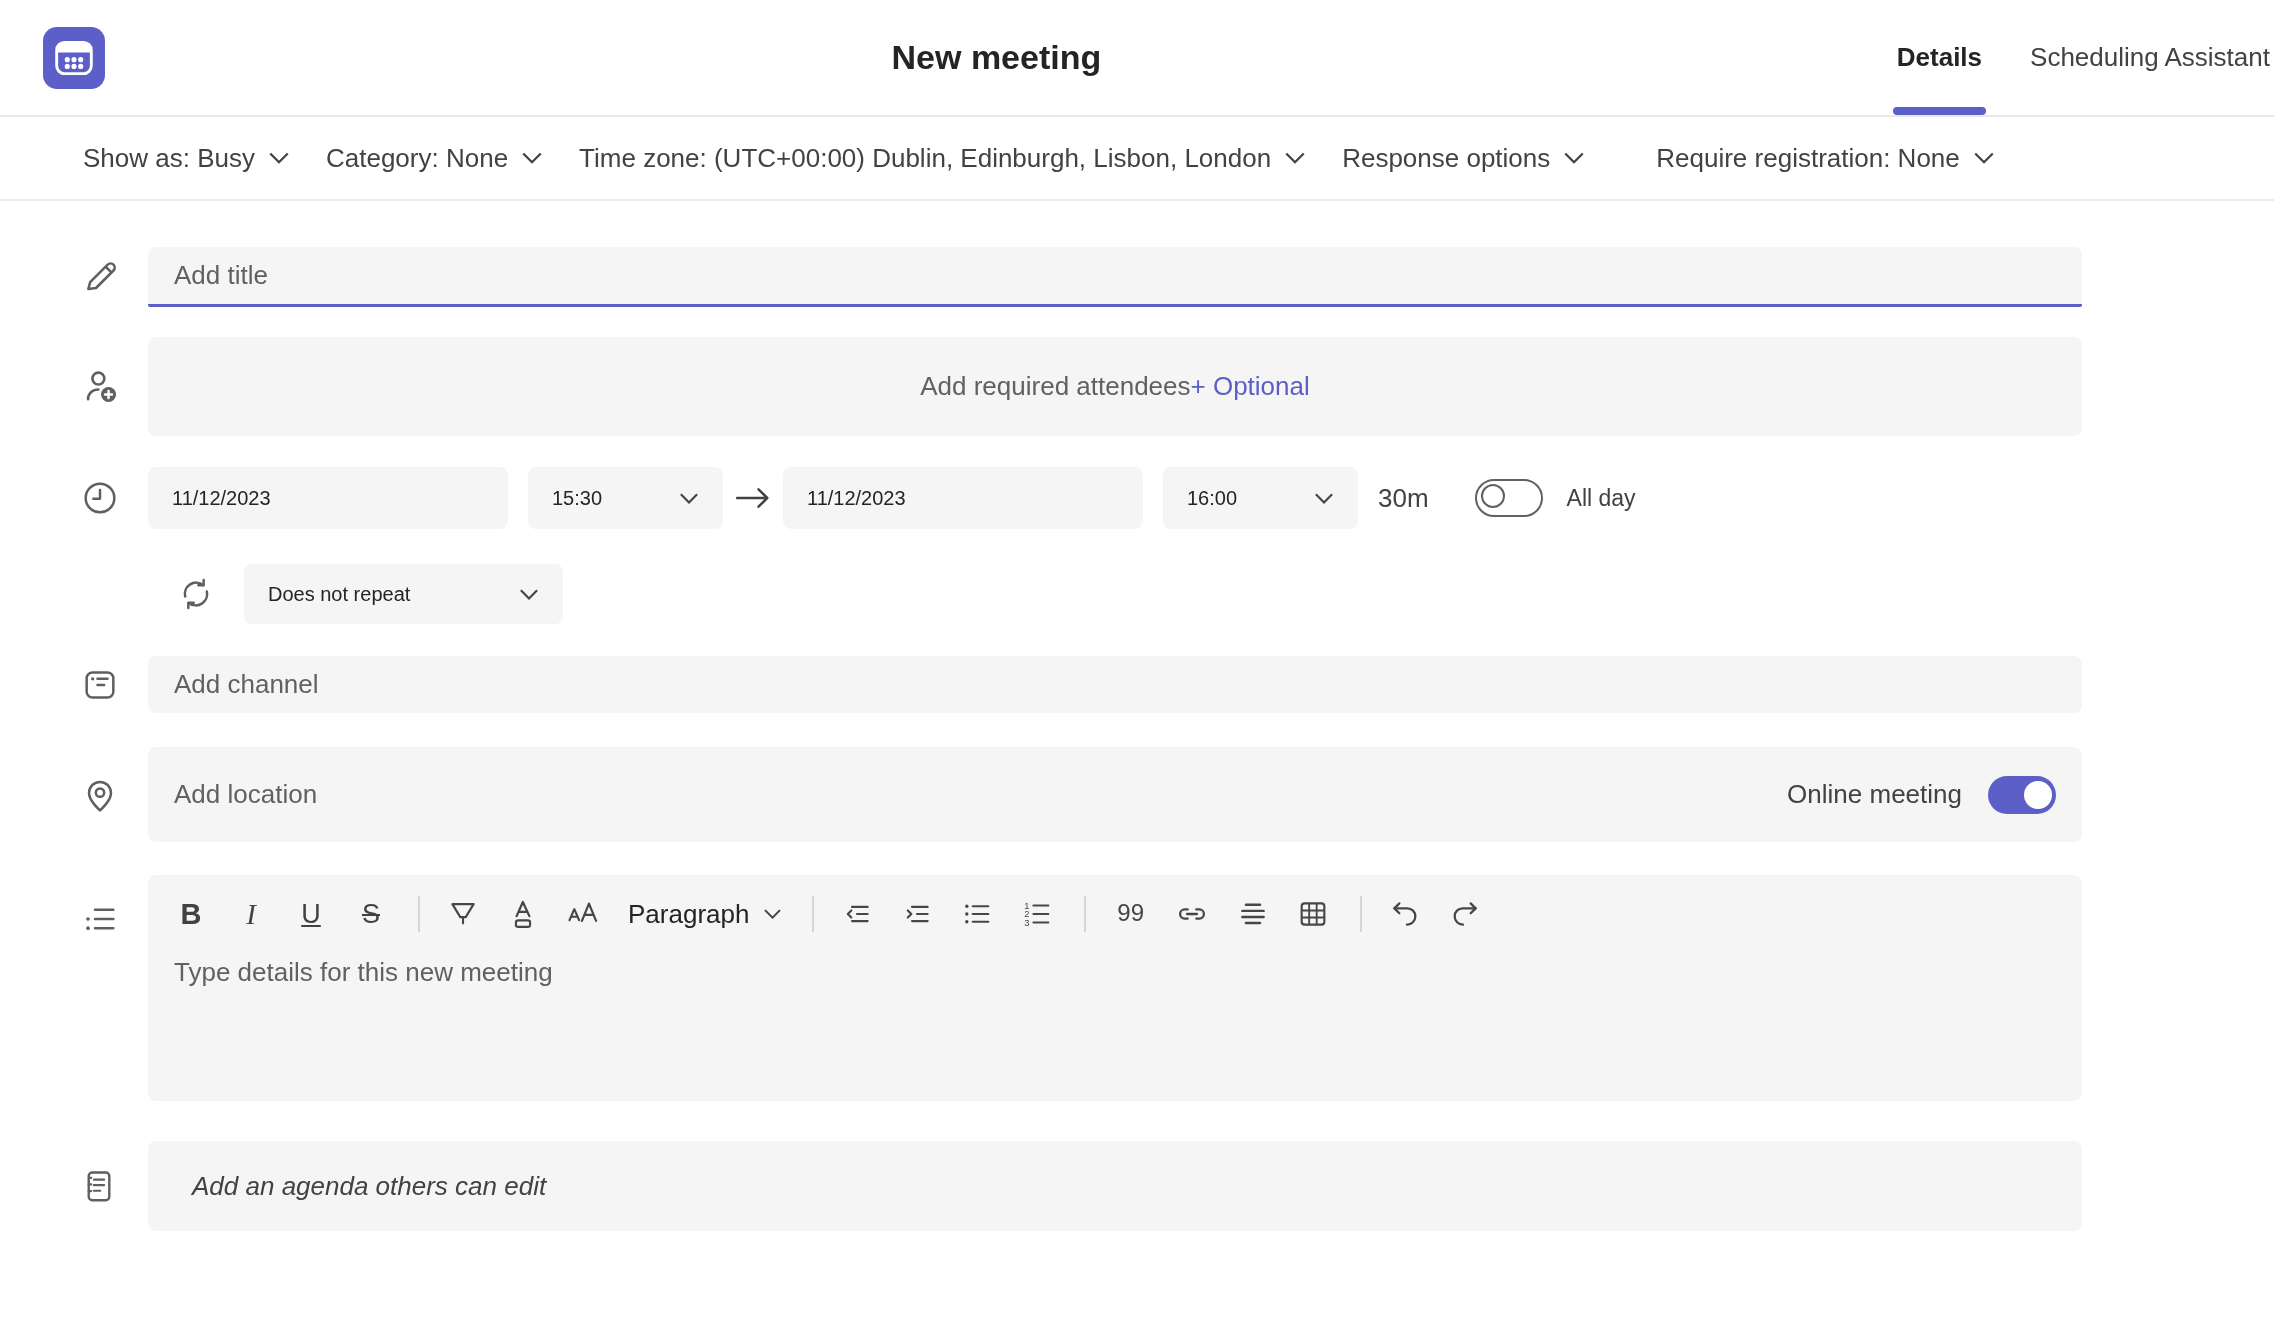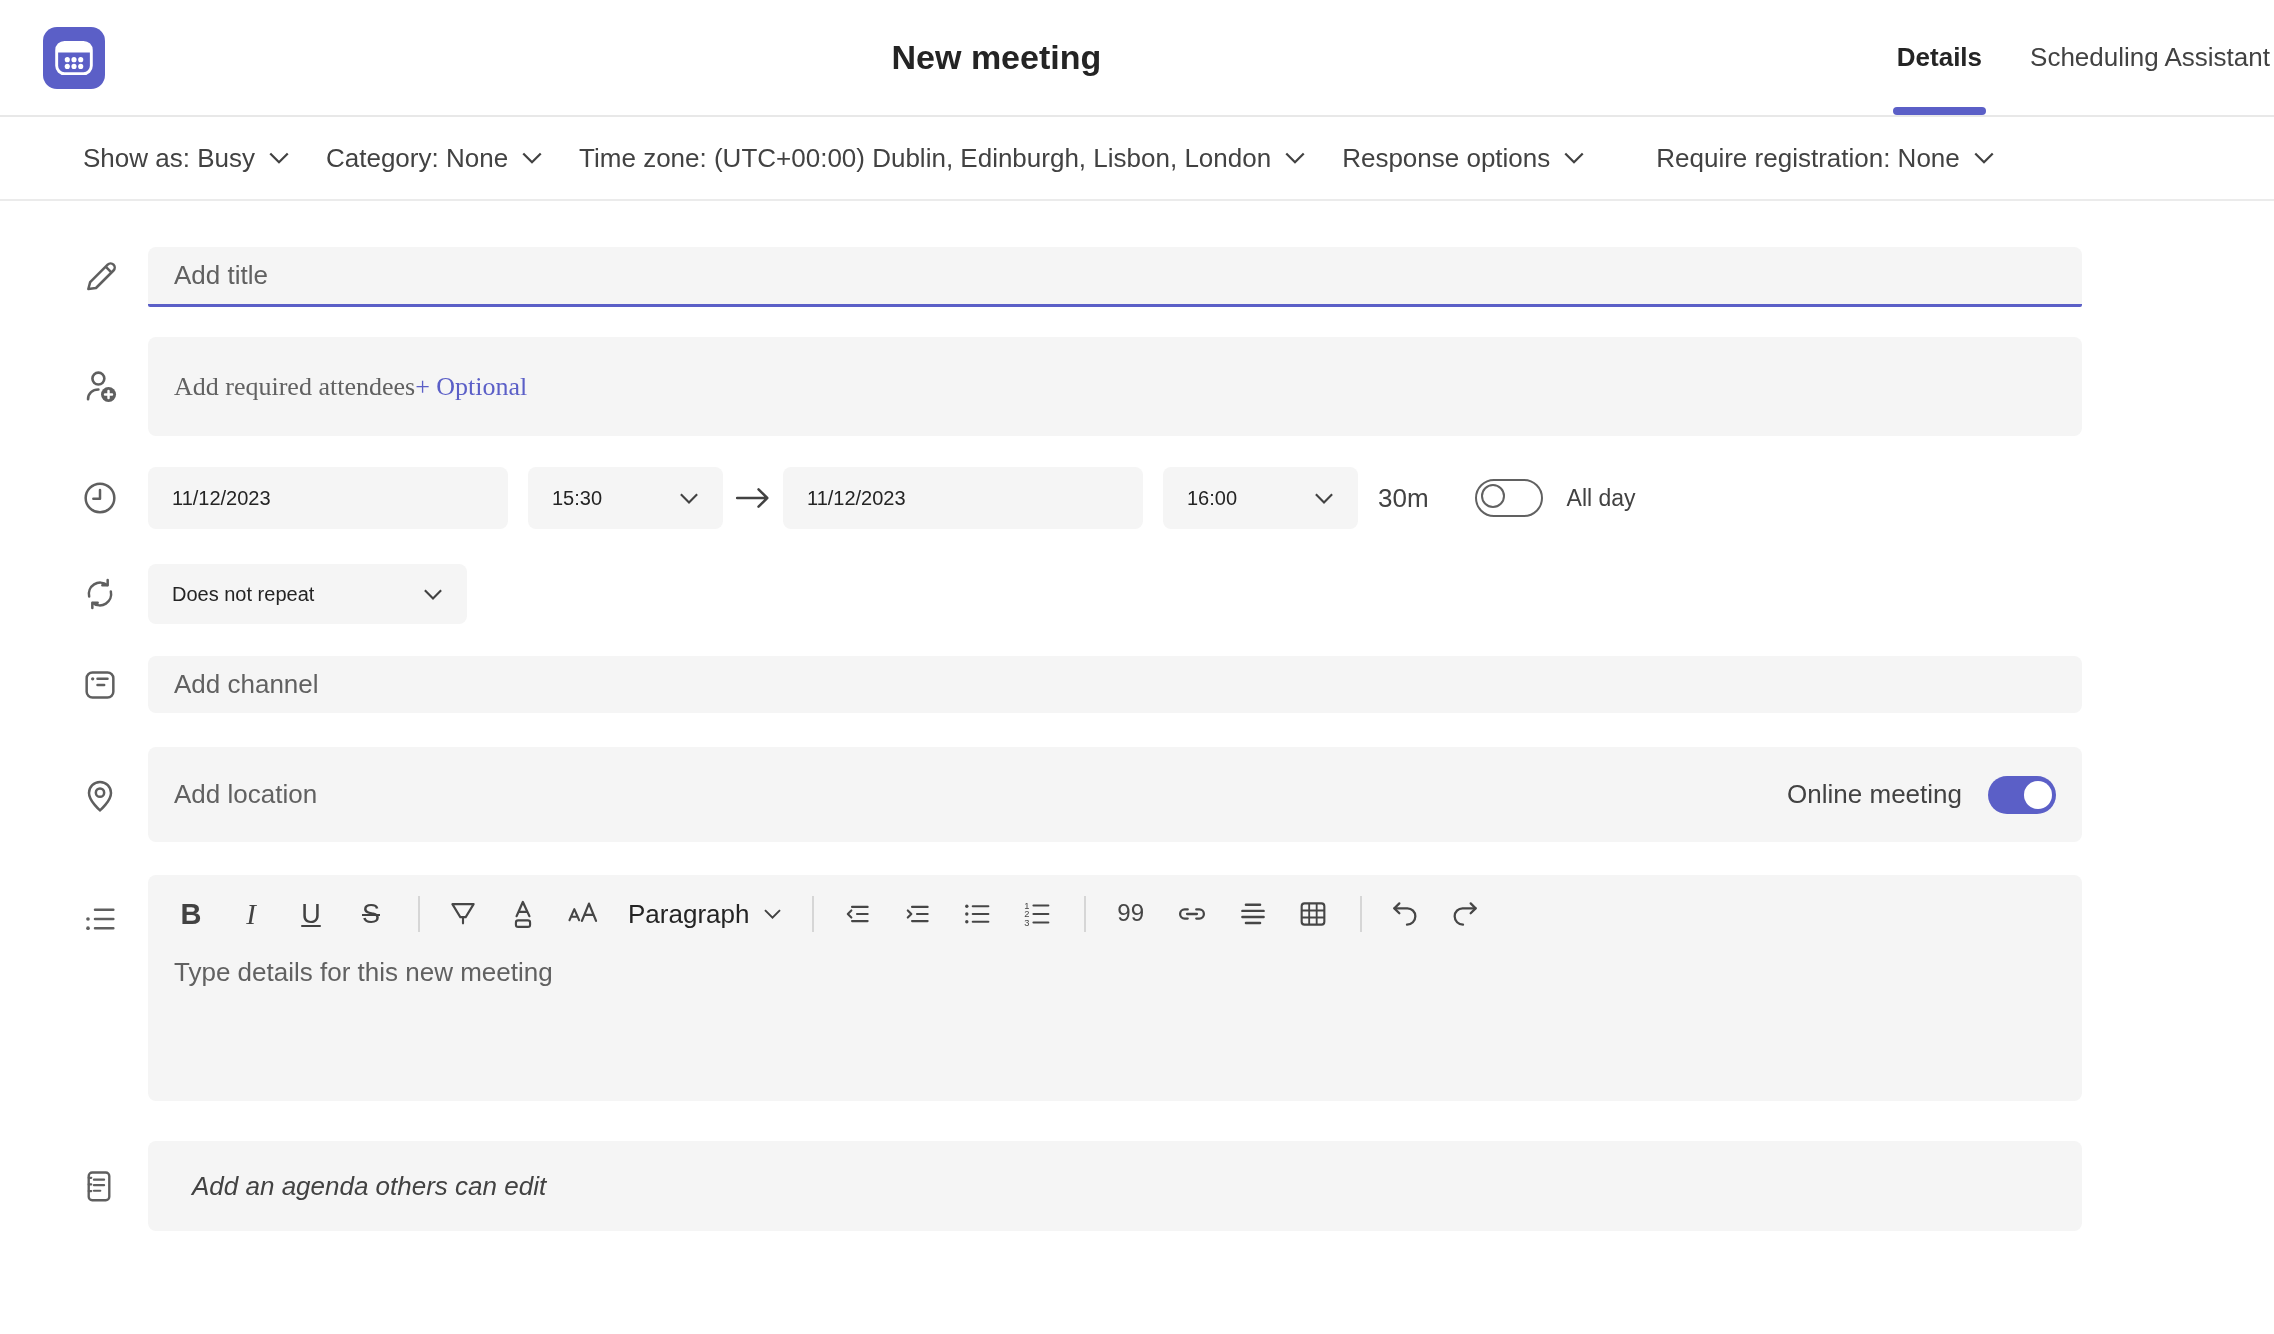--- a/index.html
+++ b/index.html
@@ -45,21 +45,21 @@
   .val { color:var(--text); font-size:20px; }
 
   .r-title { margin-bottom:30px; }
   .title-input { width:100%; height:60px; background:var(--fieldbg);
       border:none; border-bottom:3px solid var(--accent);
       border-radius:8px 8px 2px 2px; padding:0 26px; font-family:inherit;
       font-size:26px; color:var(--text); outline:none; }
   .title-input::placeholder { color:var(--muted); }
 
   .r-attendees { margin-bottom:31px; }
-  .f-attendees { height:99px; justify-content:flex-start; padding:0 26px;font-family:Liberation Serif, serif; }
+  .f-attendees { height:99px; justify-content:center; padding:0 26px; }
   .optional-btn { background:none; border:none; cursor:pointer; font-family:inherit;
       font-size:26px; color:var(--accent); }
 
   .r-datetime { margin-bottom:35px; }
   .pill { background:var(--fieldbg); border-radius:8px; height:62px;
           display:flex; align-items:center; padding:0 24px; cursor:pointer; }
   .pill.date { width:360px; }
   .pill.time { width:195px; justify-content:space-between; }
   .arrow-wrap { width:60px; display:flex; justify-content:center; align-items:center; }
   .gap20 { margin-left:20px;gap:12px; }
@@ -68,21 +68,21 @@
 
   .toggle-off { margin-left:46px; width:68px; height:38px; border:2.5px solid var(--muted);
       border-radius:20px; background:#fff; position:relative; cursor:pointer; flex:none; }
   .toggle-off .knob { position:absolute; left:4px; top:3px; width:24px; height:24px;
       border:2.5px solid var(--muted); border-radius:50%; background:#fff; }
   .toggle-on { width:68px; height:38px; border-radius:20px; background:var(--accent);
       position:relative; cursor:pointer; flex:none; border:none; }
   .toggle-on .knob { position:absolute; right:4px; top:5px; width:28px; height:28px;
       border-radius:50%; background:#fff; }
 
-  .r-repeat { margin-bottom:32px; }
+  .r-repeat { margin-bottom:32px;justify-content:center; }
   .pill.repeat { width:319px; justify-content:space-between; height:60px; }
 
   .r-channel { margin-bottom:34px; }
   .f-channel { height:57px; padding:0 26px; }
 
   .r-location { margin-bottom:33px; }
   .f-location { height:95px; justify-content:space-between; padding:0 26px; }
   .loc-right { display:flex; align-items:center; gap:26px; }
   .loc-right .lbl { font-size:26px; color:#424242; }
 

